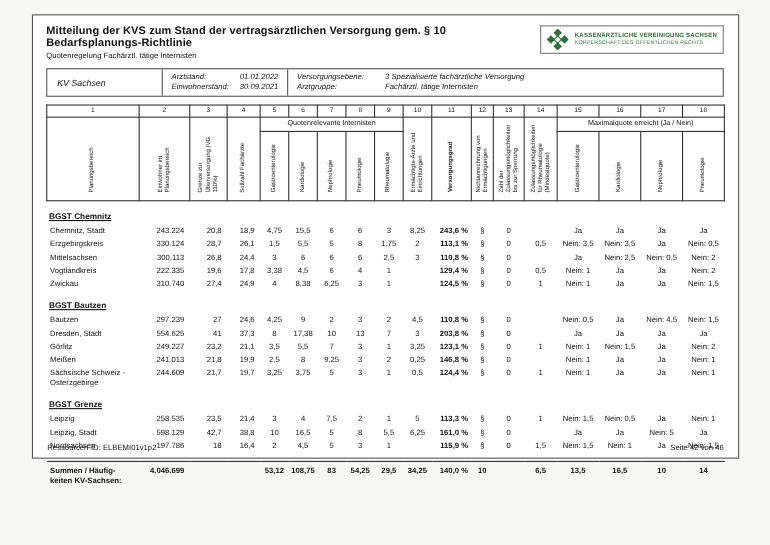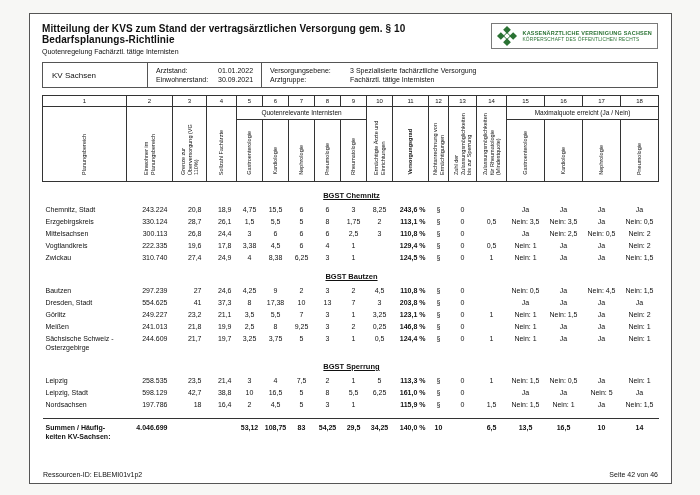--- a/index.html
+++ b/index.html
@@ -1,43 +1,43 @@
 <!DOCTYPE html>
 <html><head>
 <meta charset="utf-8">
 <style>
   *{box-sizing:border-box;margin:0;padding:0;}
   body{width:700px;height:495px;background:#f7f7f5;font-family:"Liberation Sans",sans-serif;color:#111;position:relative;overflow:hidden;}
-  .page{position:absolute;left:29px;top:13px;width:643px;height:471px;border:1px solid #555;background:#fff;padding:9px 12px 18px 12px;}
+  .page{position:absolute;left:29px;top:13px;width:643px;height:404px;border:1px solid #555;background:#fff;padding:9px 12px 18px 12px;}
   .header-row{display:flex;justify-content:space-between;align-items:flex-start;}
   .page-title{font-size:10px;font-weight:bold;letter-spacing:0.1px;}
   .page-subtitle{font-size:7px;margin-top:3px;}
   .logo{display:flex;align-items:center;gap:5px;border:1px solid #7a7a7a;padding:2px 5px;margin-right:1px;background:#fff;}
   .logo-mark{width:20px;height:20px;flex:0 0 auto;}
   .logo-text{display:flex;flex-direction:column;gap:1px;}
   .logo-line1{font-size:5.5px;font-weight:bold;color:#2a7233;letter-spacing:0.2px;white-space:nowrap;}
   .logo-line2{font-size:4.8px;color:#2a7233;letter-spacing:0.2px;white-space:nowrap;}
-  .info-box{display:flex;border:1px solid #555;margin-top:7px;font-size:7px;width:616px;}
+  .info-box{display:flex;border:1px solid #555;margin-top:7px;font-size:7px;width:616px;font-style:italic;}
   .info-region{width:104px;display:flex;align-items:center;padding-left:9px;font-size:8px;}
   .info-cell{border-left:1px solid #555;padding:3px 8px;}
   .info-kv{display:flex;line-height:9px;}
   .info-lbl{width:62px;}
   .info-cell.wide{flex:1;}
   .info-cell.wide .info-lbl{width:80px;}
   .vtable{border-collapse:collapse;table-layout:fixed;width:616px;margin-top:7px;}
   .vtable th{border:1px solid #333;font-weight:normal;padding:0;background:#fff;}
   th.num{height:10px;font-size:6px;line-height:10px;text-align:center;}
   th.grp{font-size:6.5px;height:12px;line-height:12px;text-align:center;}
   th.rot{vertical-align:bottom;padding:2px 1px;text-align:center;}
   tr.sub th.rot{height:62px;}
   th.rot .vtxt{display:inline-block;writing-mode:vertical-rl;transform:rotate(180deg);font-size:5.5px;line-height:6.5px;max-height:66px;text-align:left;overflow-wrap:anywhere;}
   tr.sub th.rot .vtxt{max-height:56px;}
   th.rot.bold .vtxt{font-weight:bold;}
   .vtable td{font-size:7px;line-height:9px;padding:2px 2px 1px 2px;vertical-align:top;overflow:hidden;}
-  tr.group-row td{font-weight:bold;text-decoration:underline;font-size:7.5px;padding:9px 0 3px 2px;text-align:center;}
+  tr.group-row td{font-weight:bold;text-decoration:underline;font-size:7.5px;padding:9px 0 3px 2px;text-align:left;}
   td.c1{text-align:left;padding-left:3px;}
   td.c2,td.c3,td.c4{text-align:right;padding-right:5px;}
   td.c5,td.c6,td.c7,td.c8,td.c9,td.c10{text-align:center;}
   td.c11{text-align:right;font-weight:bold;padding-right:3px;white-space:nowrap;}
   td.c12,td.c13,td.c14{text-align:center;}
   td.c15,td.c16,td.c17,td.c18{text-align:center;white-space:nowrap;}
   tr.divider-row td{padding:0;height:8px;border-bottom:1px solid #333;}
   tr.sum-row td{font-weight:bold;padding-top:4px;}
   .footer{position:absolute;left:13px;right:13px;bottom:5px;display:flex;justify-content:space-between;font-size:7px;}
 </style>
@@ -360,21 +360,21 @@
           <td class="c11">124,4 %</td>
           <td class="c12">§</td>
           <td class="c13">0</td>
           <td class="c14">1</td>
           <td class="c15">Nein: 1</td>
           <td class="c16">Ja</td>
           <td class="c17">Ja</td>
           <td class="c18">Nein: 1</td>
         </tr>
         <tr class="group-row">
-          <td colspan="18">BGST Sperrung</td>
+          <td colspan="18">BGST Grenze</td>
         </tr>
         <tr class="data-row">
           <td class="c1">Leipzig</td>
           <td class="c2">258.535</td>
           <td class="c3">23,5</td>
           <td class="c4">21,4</td>
           <td class="c5">3</td>
           <td class="c6">4</td>
           <td class="c7">7,5</td>
           <td class="c8">2</td>

